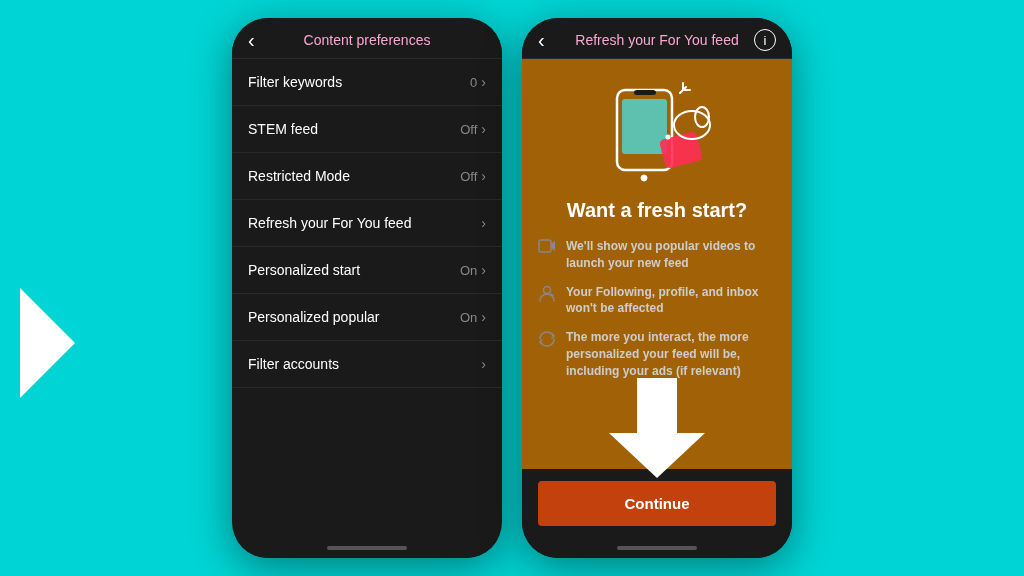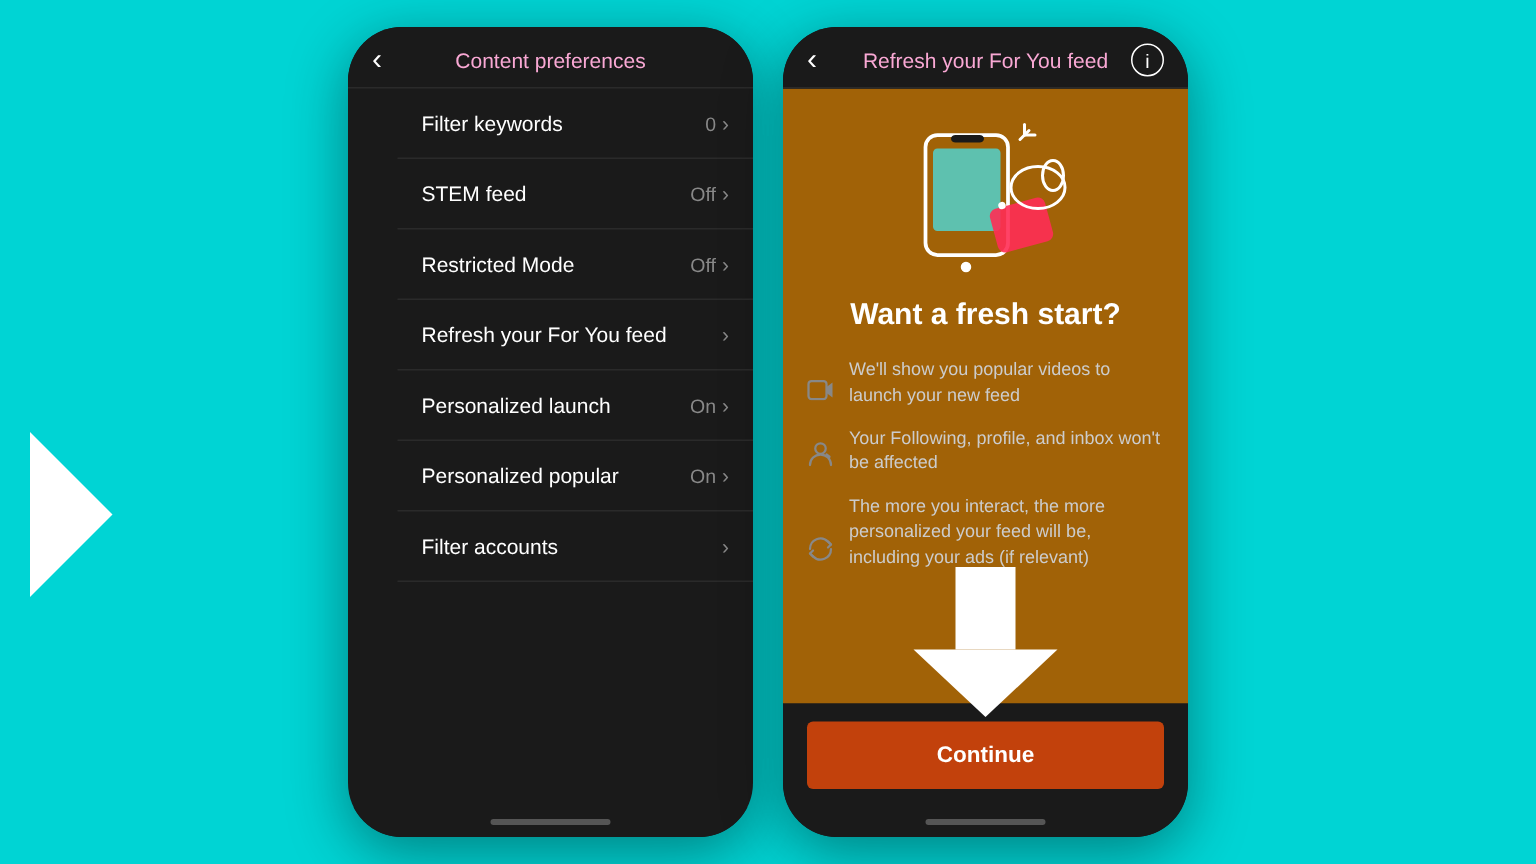--- a/index.html
+++ b/index.html
@@ -99,21 +99,20 @@
       display: flex;
       align-items: center;
       justify-content: center;
       font-size: 13px;
       cursor: pointer;
     }
 
     .menu-list {
       flex: 1;
       overflow: hidden;
-      padding-left: 33px;
     }
 
     .menu-item {
       display: flex;
       align-items: center;
       justify-content: space-between;
       padding: 15px 16px;
       border-bottom: 1px solid #2a2a2a;
       cursor: pointer;
     }
@@ -191,21 +190,22 @@
     .bullet-list {
       width: 100%;
       display: flex;
       flex-direction: column;
       gap: 12px;
     }
 
     .bullet-item {
       display: flex;
       gap: 10px;
-      align-items: flex-end;
+      align-items: flex-start;
+      font-weight: bold;
     }
 
     .bullet-icon {
       color: #888;
       font-size: 16px;
       margin-top: 1px;
       flex-shrink: 0;
       width: 18px;
     }
 
@@ -315,21 +315,21 @@
       </div>
 
       <div class="menu-item">
         <span class="menu-item-label">Refresh your For You feed</span>
         <div class="menu-item-right">
           <span class="chevron">›</span>
         </div>
       </div>
 
       <div class="menu-item">
-        <span class="menu-item-label">Personalized launch</span>
+        <span class="menu-item-label">Personalized start</span>
         <div class="menu-item-right">
           <span>On</span>
           <span class="chevron">›</span>
         </div>
       </div>
 
       <div class="menu-item">
         <span class="menu-item-label">Personalized popular</span>
         <div class="menu-item-right">
           <span>On</span>

